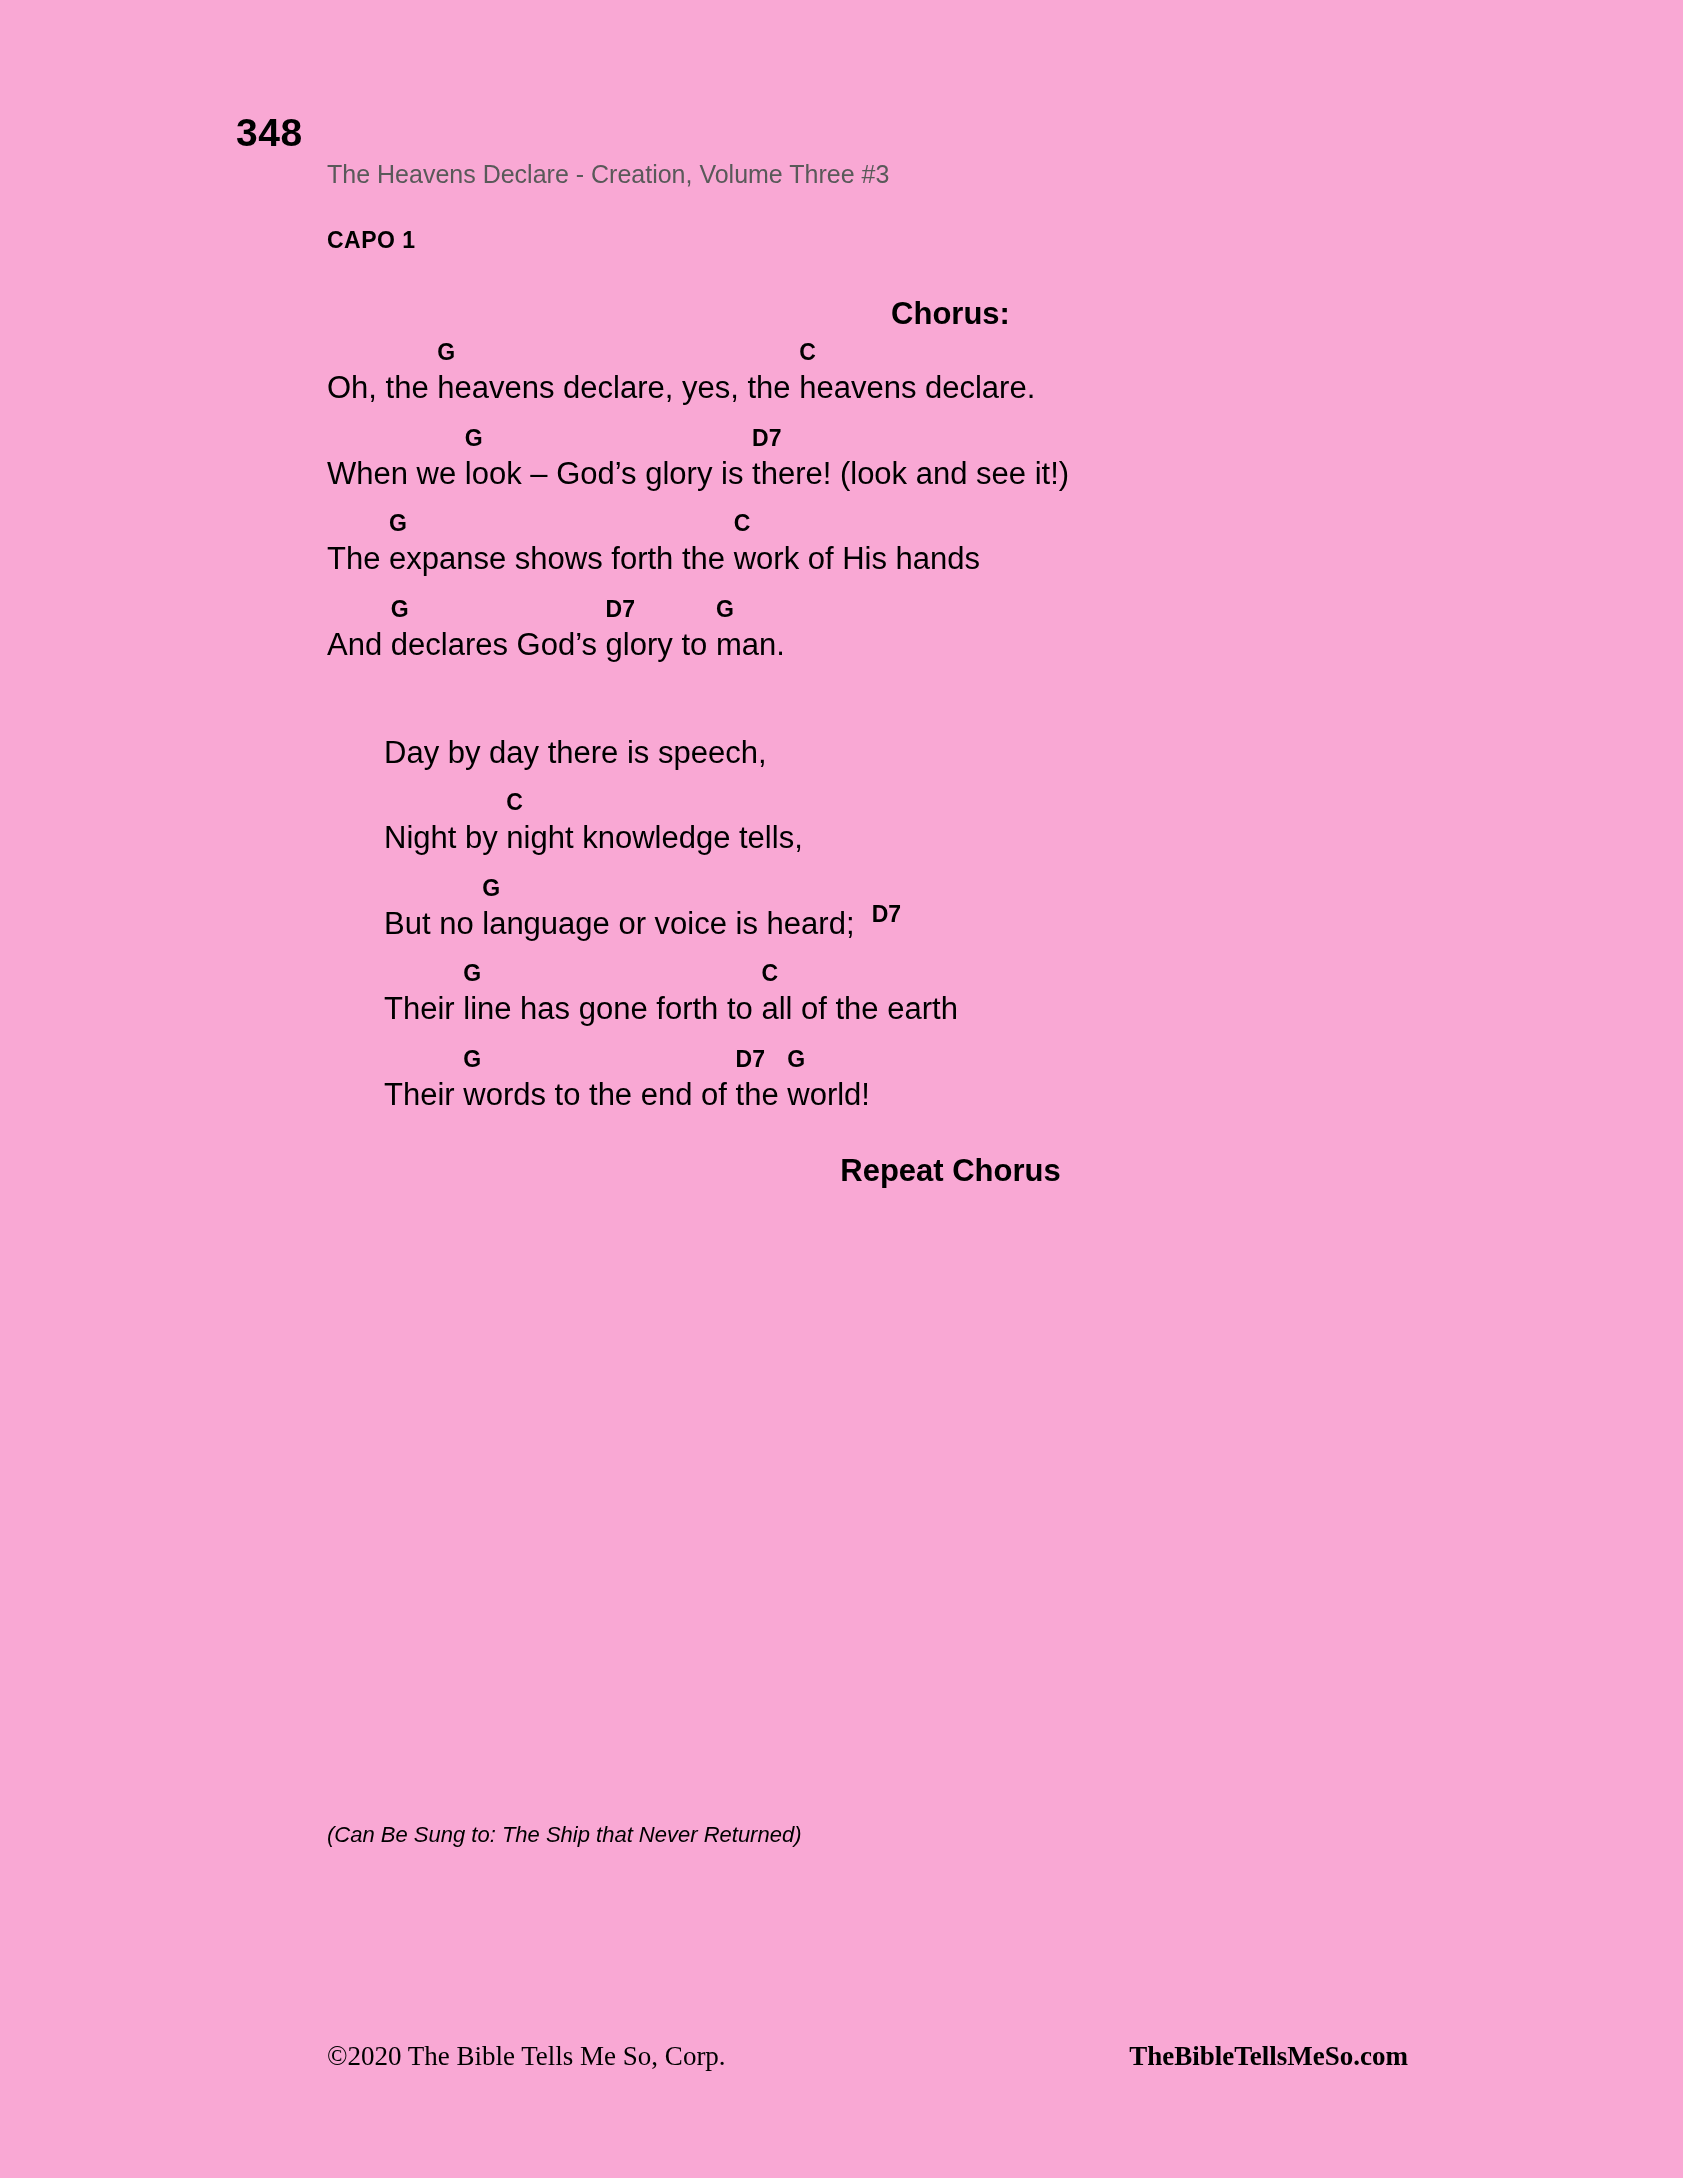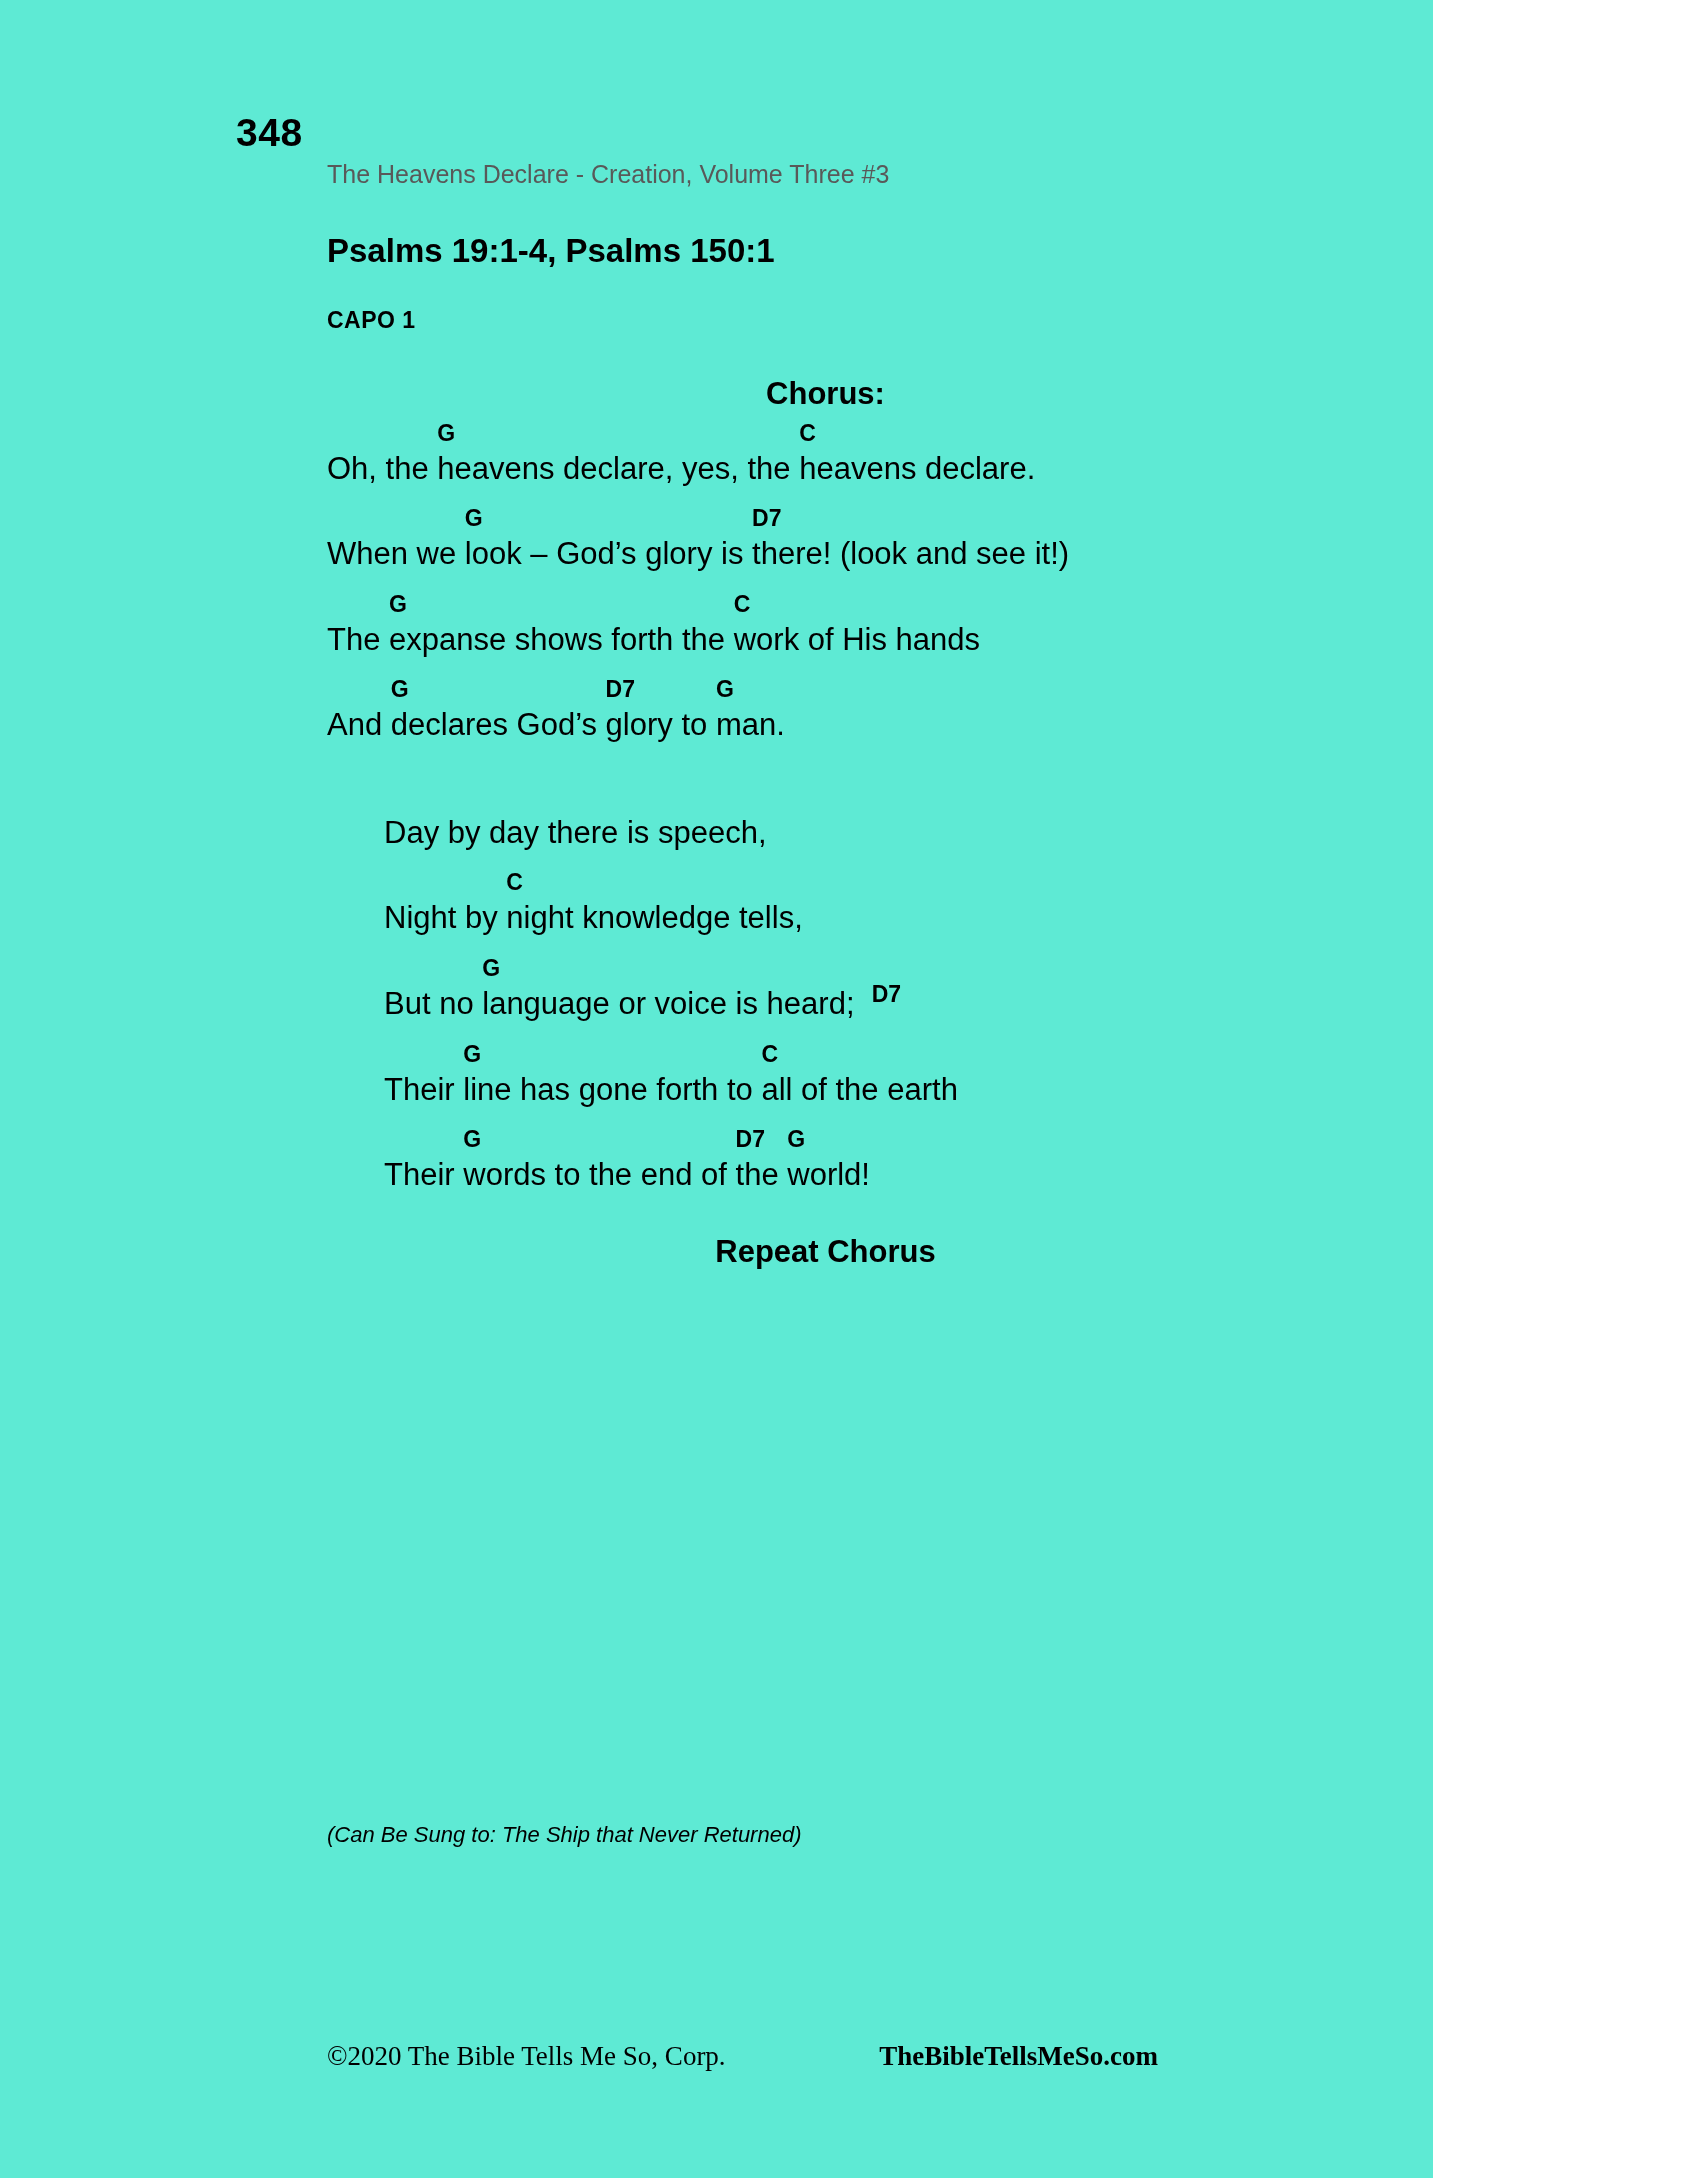--- a/index.html
+++ b/index.html
@@ -4,23 +4,23 @@
 <style>
   html, body {
     margin: 0;
     padding: 0;
     background: #ffffff;
     font-family: "Liberation Sans", "DejaVu Sans", sans-serif;
     color: #000000;
   }
   .page {
     position: relative;
-    width: 1433px;
+    width: 1683px;
     height: 2178px;
-    background: #5eead4;
+    background: #f9a8d4;
     overflow: hidden;
   }
   .page-number {
     position: absolute;
     left: 236px;
     top: 111px;
     font-size: 39px;
     font-weight: 700;
     letter-spacing: 0.5px;
   }
@@ -112,21 +112,20 @@
 <body>
 
 <div class="page">
 
   <div class="page-number">348</div>
 
   <div class="content">
 
     <h2 class="series-title">The Heavens Declare - Creation, Volume Three #3</h2>
 
-    <h1 class="song-title">Psalms 19:1-4, Psalms 150:1</h1>
 
     <div class="capo-label">CAPO 1</div>
 
     <div class="song-body">
         <section class="song-section">
           <h3 class="section-heading">Chorus:</h3>
           <div class="section-lines">
             <div class="lyric-line"><span class="seg"><span class="lyric-text">Oh, the </span></span><span class="seg"><span class="chord">G</span><span class="lyric-text">heavens declare, yes, the </span></span><span class="seg"><span class="chord">C</span><span class="lyric-text">heavens declare.</span></span></div>
             <div class="lyric-line"><span class="seg"><span class="lyric-text">When we </span></span><span class="seg"><span class="chord">G</span><span class="lyric-text">look – God’s glory is </span></span><span class="seg"><span class="chord">D7</span><span class="lyric-text">there! (look and see it!)</span></span></div>
             <div class="lyric-line"><span class="seg"><span class="lyric-text">The </span></span><span class="seg"><span class="chord">G</span><span class="lyric-text">expanse shows forth the </span></span><span class="seg"><span class="chord">C</span><span class="lyric-text">work of His hands</span></span></div>

